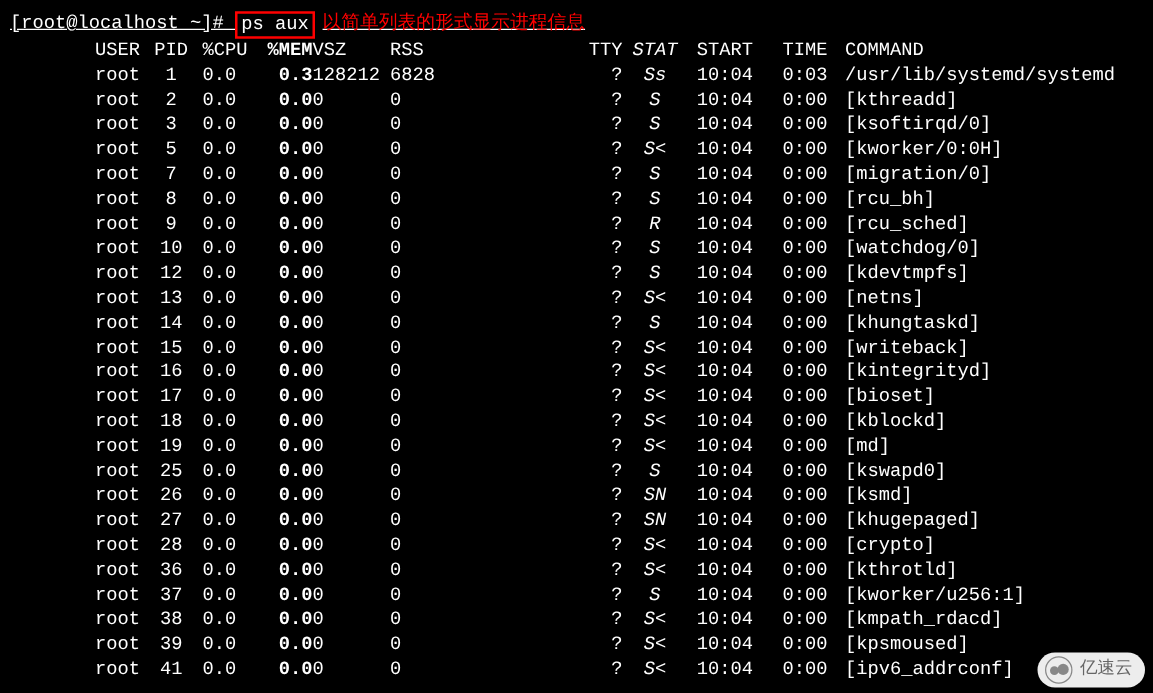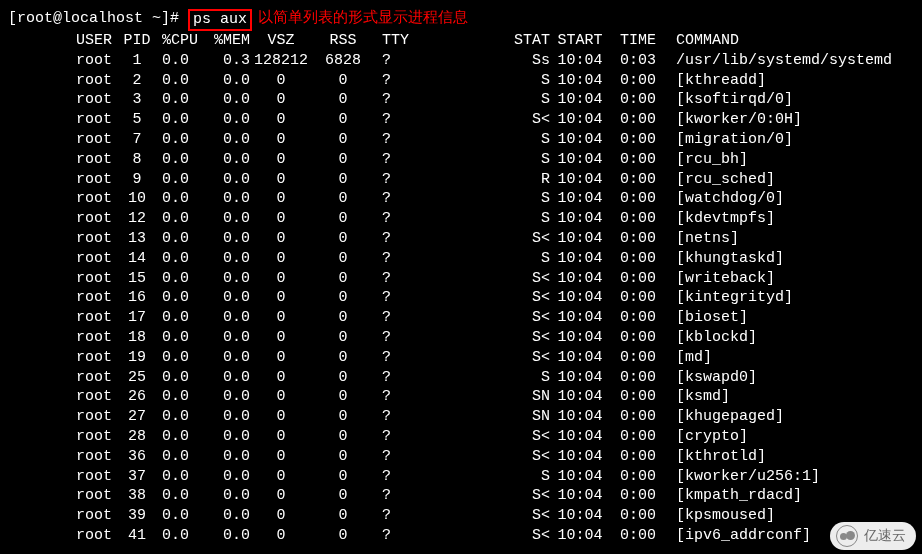--- a/index.html
+++ b/index.html
@@ -8,54 +8,54 @@
       color: #fff;
       font-family: "Consolas", "Courier New", monospace;
       font-size: 15px;
       line-height: 19.8px;
       width: 922px;
       height: 554px;
       overflow: hidden;
       position: relative;
       padding: 8px 0 0 8px;
     }
-    .prompt-line { white-space: pre; margin-bottom: 1px; }
+    .prompt-line { white-space: pre; margin-bottom: 1px; text-decoration: underline; }
     .cmd-box {
       display: inline-block;
       border: 2px solid #ff0000;
       color: #fff;
       padding: 0 3px;
       line-height: 18px;
       position: relative;
       top: 1px;
     }
     .annotation {
       color: #ff0000;
       margin-left: 6px;
     }
     .row { white-space: pre; }
     .col { display: inline-block; }
     .c-user   { width: 104px; text-align: right; }
     .c-pid    { width: 50px;  text-align: center; }
     .c-cpu    { width: 44px;  text-align: left; }
-    .c-mem    { width: 44px;  text-align: right; }
-    .c-vsz    { width: 62px;  text-align: center; }
-    .c-rss    { width: 62px;  text-align: center; font-family: Liberation Mono, monospace; }
-    .c-tty    { width: 124px; text-align: left;  padding-left: 8px; }
-    .c-stat   { width: 52px;  text-align: right; }
+    .c-mem    { width: 44px;  text-align: right; font-weight: bold; }
+    .c-vsz    { width: 62px;  text-align: left; }
+    .c-rss    { width: 62px;  text-align: left; font-family: Liberation Mono, monospace; }
+    .c-tty    { width: 124px; text-align: right;  padding-left: 8px; }
+    .c-stat   { width: 52px;  text-align: center; font-style: italic; }
     .c-start  { width: 70px;  text-align: center; padding-right: 10px;}
-    .c-time   { width: 48px;  text-align: left; }
+    .c-time   { width: 48px;  text-align: center; }
     .c-cmd    { text-align: right; padding-left: 8px;}
     .watermark {
       position: absolute;
       right: 6px;
       bottom: 4px;
       background: rgba(255,255,255,0.93);
       color: #666;
-      font-family: Liberation Sans, sans-serif;
+      font-family: Liberation Mono, monospace;
       font-size: 14px;
       border-radius: 14px;
       padding: 3px 10px 3px 6px;
       display: flex;
       align-items: center;
       gap: 6px;
     }
     .wm-icon {
       width: 22px; height: 22px;
       border-radius: 50%;

